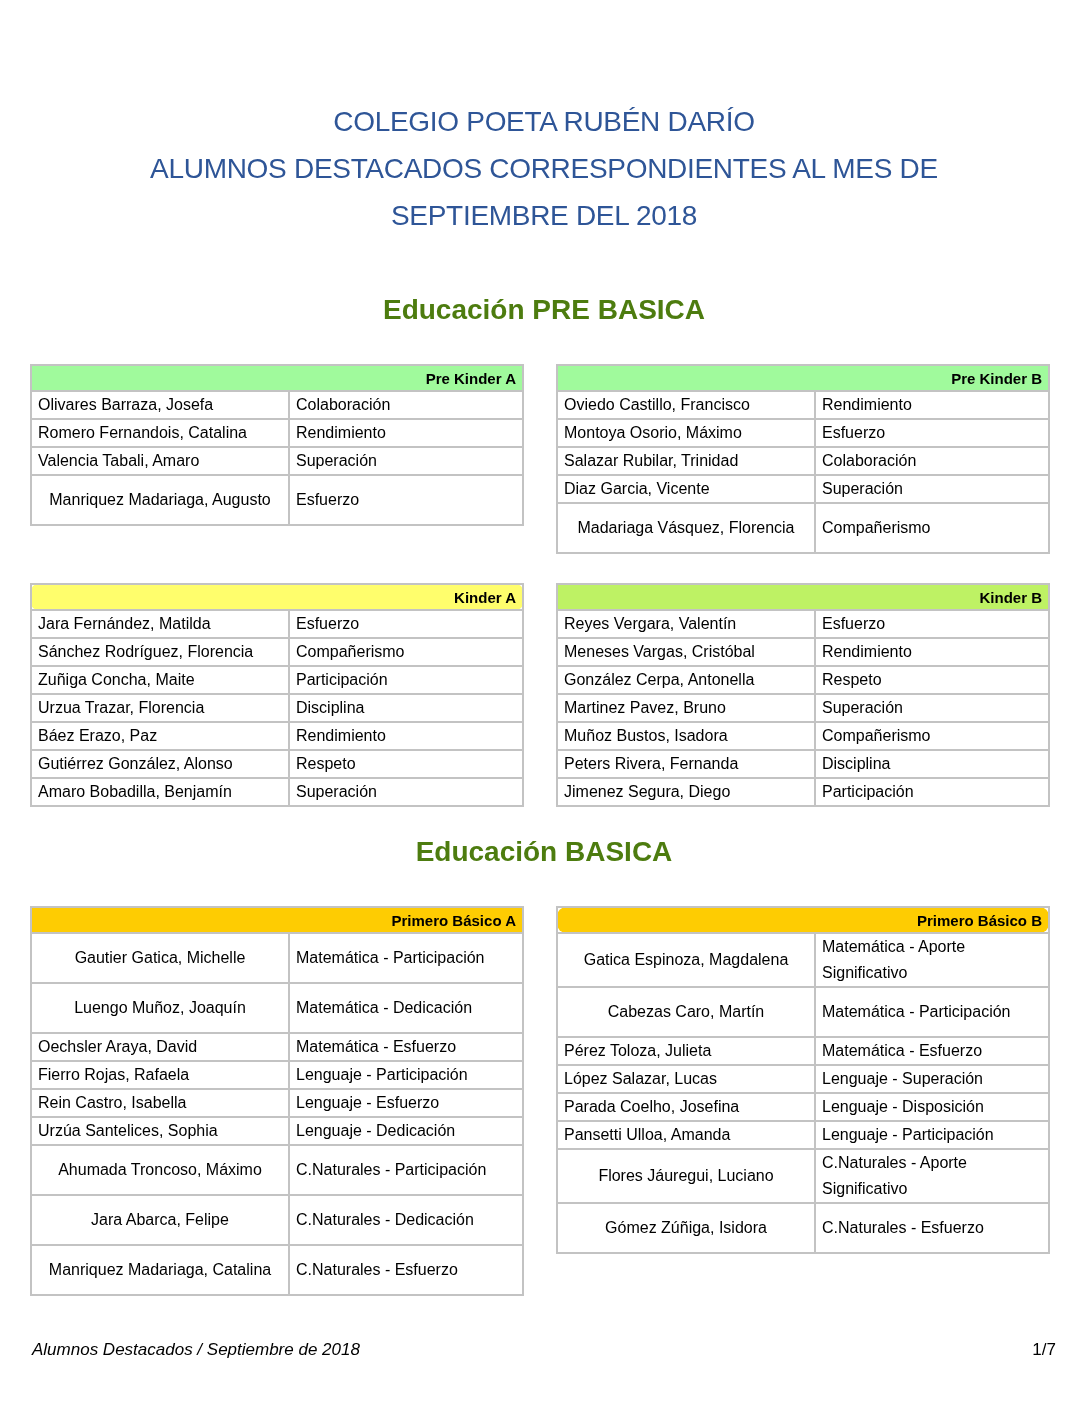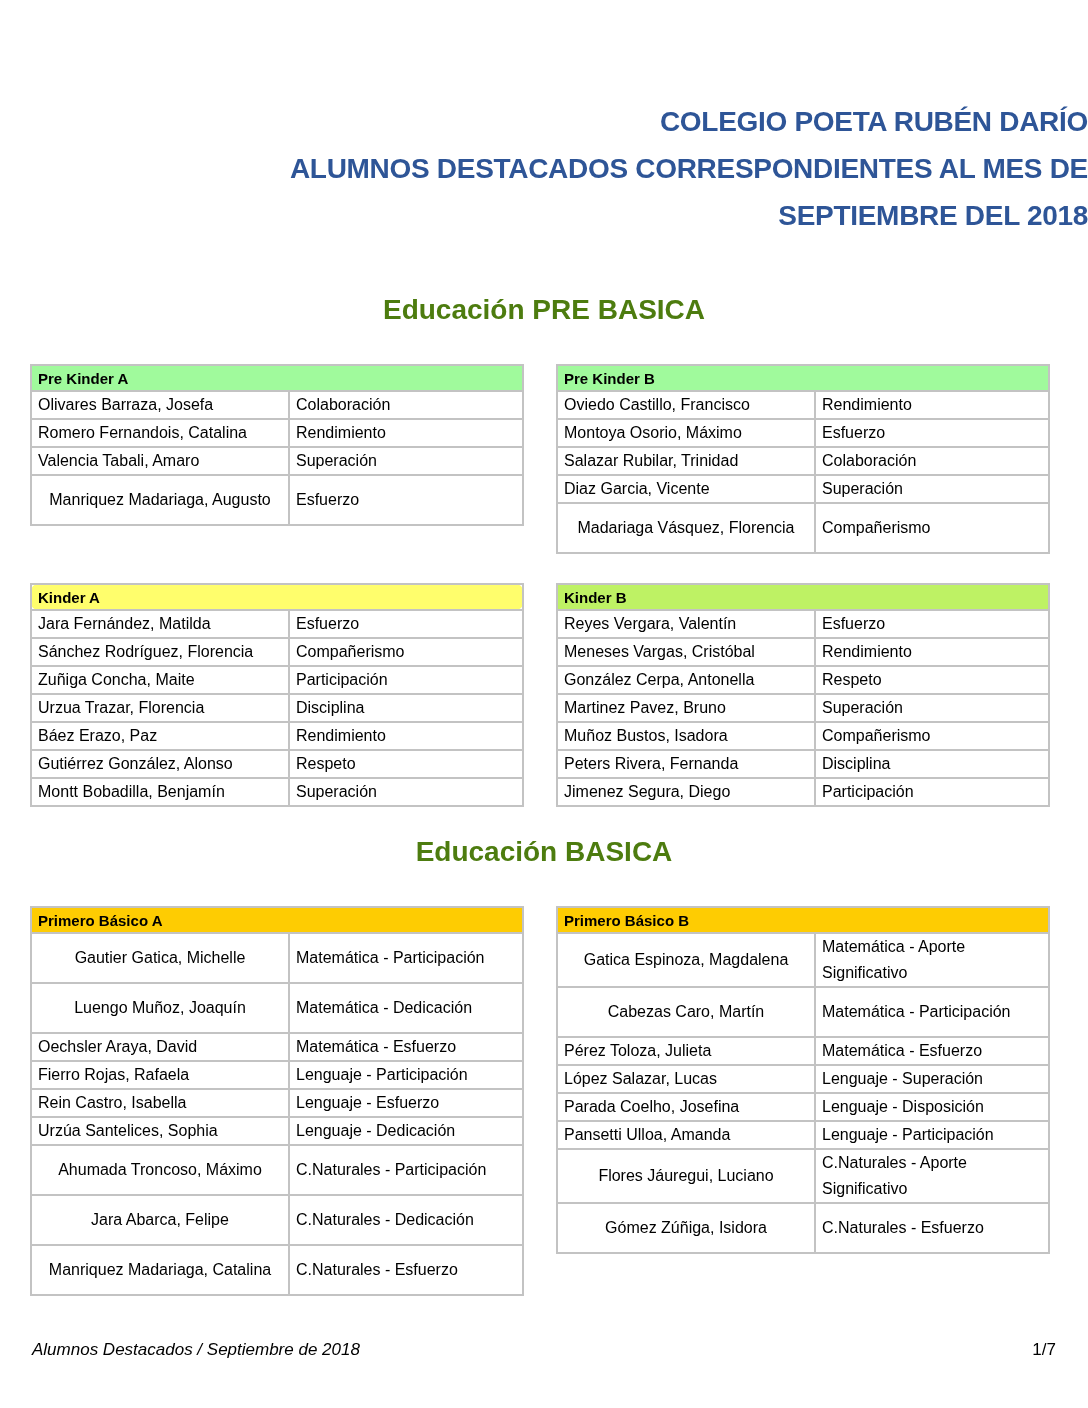--- a/index.html
+++ b/index.html
@@ -1,37 +1,37 @@
 <!DOCTYPE html>
 <html><head>
   <meta charset="utf-8">
   <style>
     html, body { margin: 0; padding: 0; background: #ffffff; }
     body {
       width: 1088px; height: 1408px; position: relative; overflow: hidden;
       font-family: "Liberation Sans", sans-serif; color: #000;
     }
     .title-block {
-      position: absolute; top: 98px; left: 0; width: 1088px; text-align: right;
-      color: #2e5597; font-weight: bold; font-size: 28px; line-height: 47px;
+      position: absolute; top: 98px; left: 0; width: 1088px; text-align: center;
+      color: #2e5597; font-weight: normal; font-size: 28px; line-height: 47px;
       letter-spacing: -0.3px;
     }
     .section-title {
       position: absolute; left: 0; width: 1088px; text-align: center;
       color: #4d7c0f; font-weight: bold; font-size: 28px;
     }
     .grid-table {
       position: absolute; width: 492px; border-collapse: collapse;
       font-size: 16px; table-layout: fixed;
     }
     .grid-table th, .grid-table td {
       border: 2px solid #c3c3c3; padding: 0 6px; vertical-align: middle;
     }
     .grid-table th {
-      font-weight: bold; text-align: left; height: 24px; font-size: 15px;
+      font-weight: bold; text-align: right; height: 24px; font-size: 15px;
     }
     .grid-table td { height: 24px; line-height: 26px; }
     .grid-table td.tall { height: 48px; text-align: center; }
     .grid-table col.c1 { width: 258px; }
     .grid-table col.c2 { width: 234px; }
     .footer-left {
       position: absolute; left: 32px; top: 1340px; font-style: italic; font-size: 17px;
     }
     .footer-right {
       position: absolute; right: 32px; top: 1340px; font-size: 17px;
@@ -141,21 +141,21 @@
       </tr>
     <tr>
         <td>Báez Erazo, Paz</td>
         <td>Rendimiento</td>
       </tr>
     <tr>
         <td>Gutiérrez González, Alonso</td>
         <td>Respeto</td>
       </tr>
     <tr>
-        <td>Montt Bobadilla, Benjamín</td>
+        <td>Amaro Bobadilla, Benjamín</td>
         <td>Superación</td>
       </tr>
   </tbody>
 </table>
 
 <table class="grid-table" style="left:556px; top:583px;">
   <colgroup>
       <col class="c1">
       <col class="c2">
     </colgroup>
@@ -248,21 +248,21 @@
   </tbody>
 </table>
 
 <table class="grid-table" style="left:556px; top:906px;">
   <colgroup>
       <col class="c1">
       <col class="c2">
     </colgroup>
   <thead>
       <tr>
-        <th colspan="2" style="background:#fecc02;">Primero Básico B</th>
+        <th colspan="2" style="background:#fecc02;border-radius:9px;">Primero Básico B</th>
       </tr>
     </thead>
   <tbody>
     <tr>
         <td class="tall">Gatica Espinoza, Magdalena</td>
         <td>Matemática - Aporte Significativo</td>
       </tr>
     <tr>
         <td class="tall">Cabezas Caro, Martín</td>
         <td>Matemática - Participación</td>

